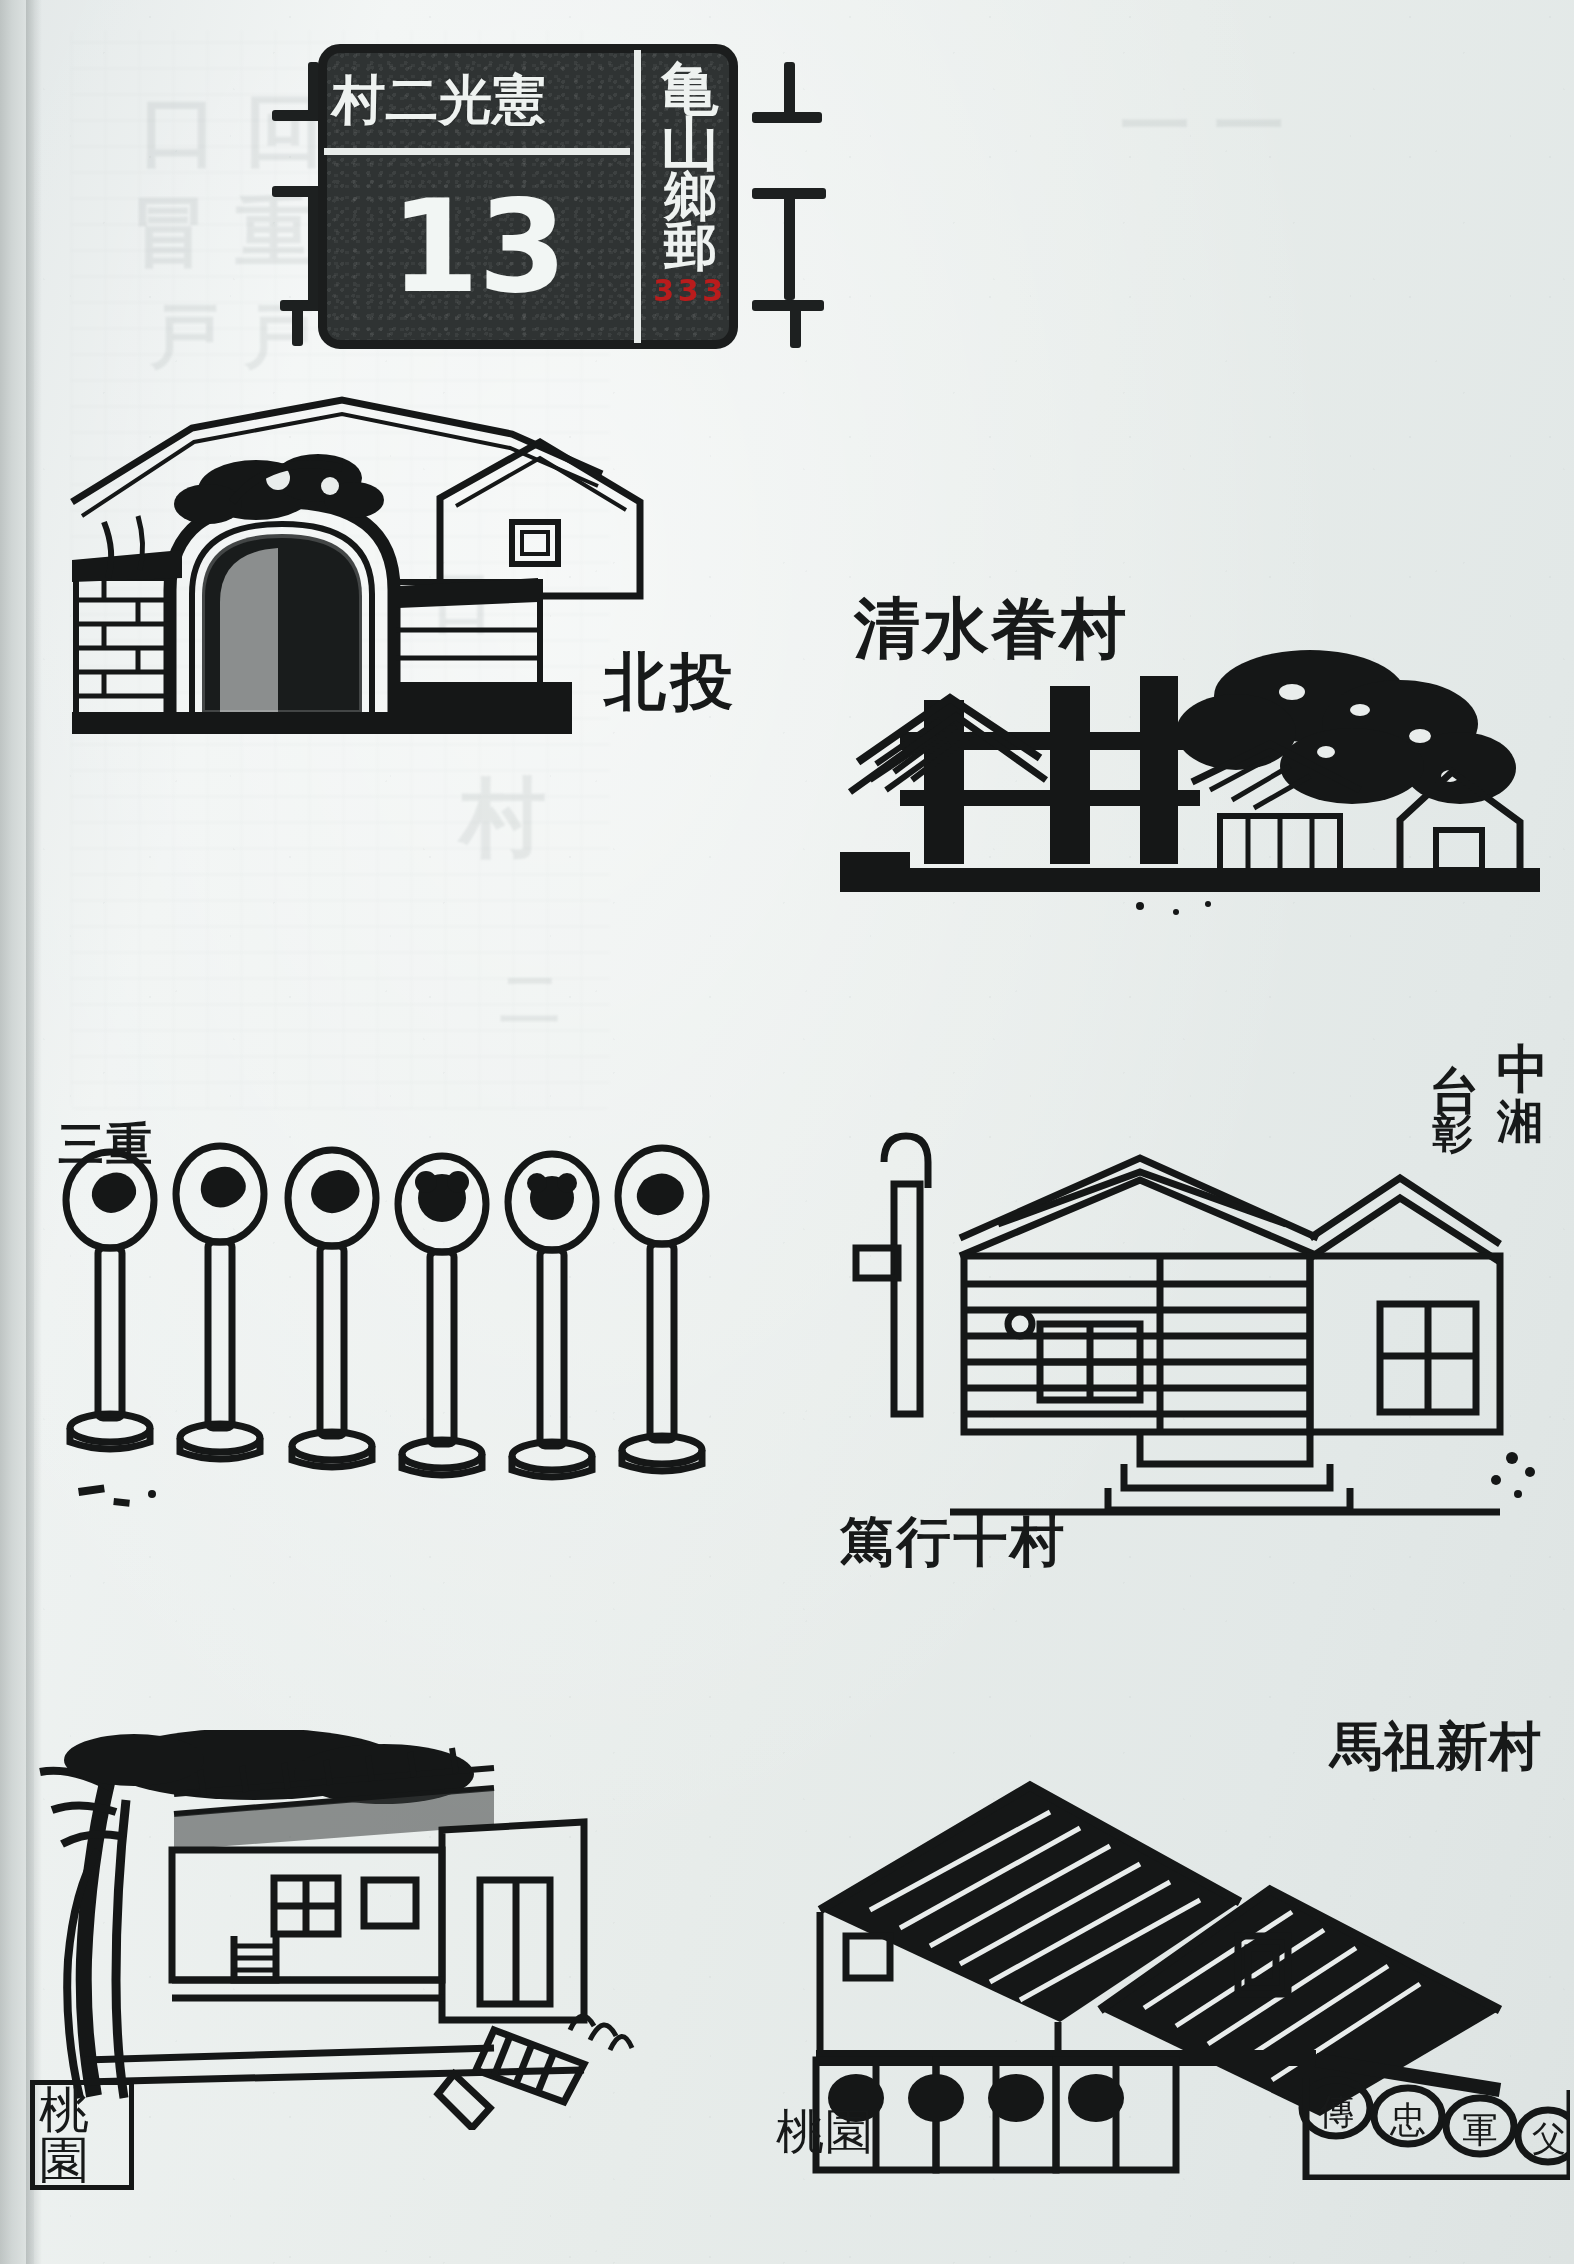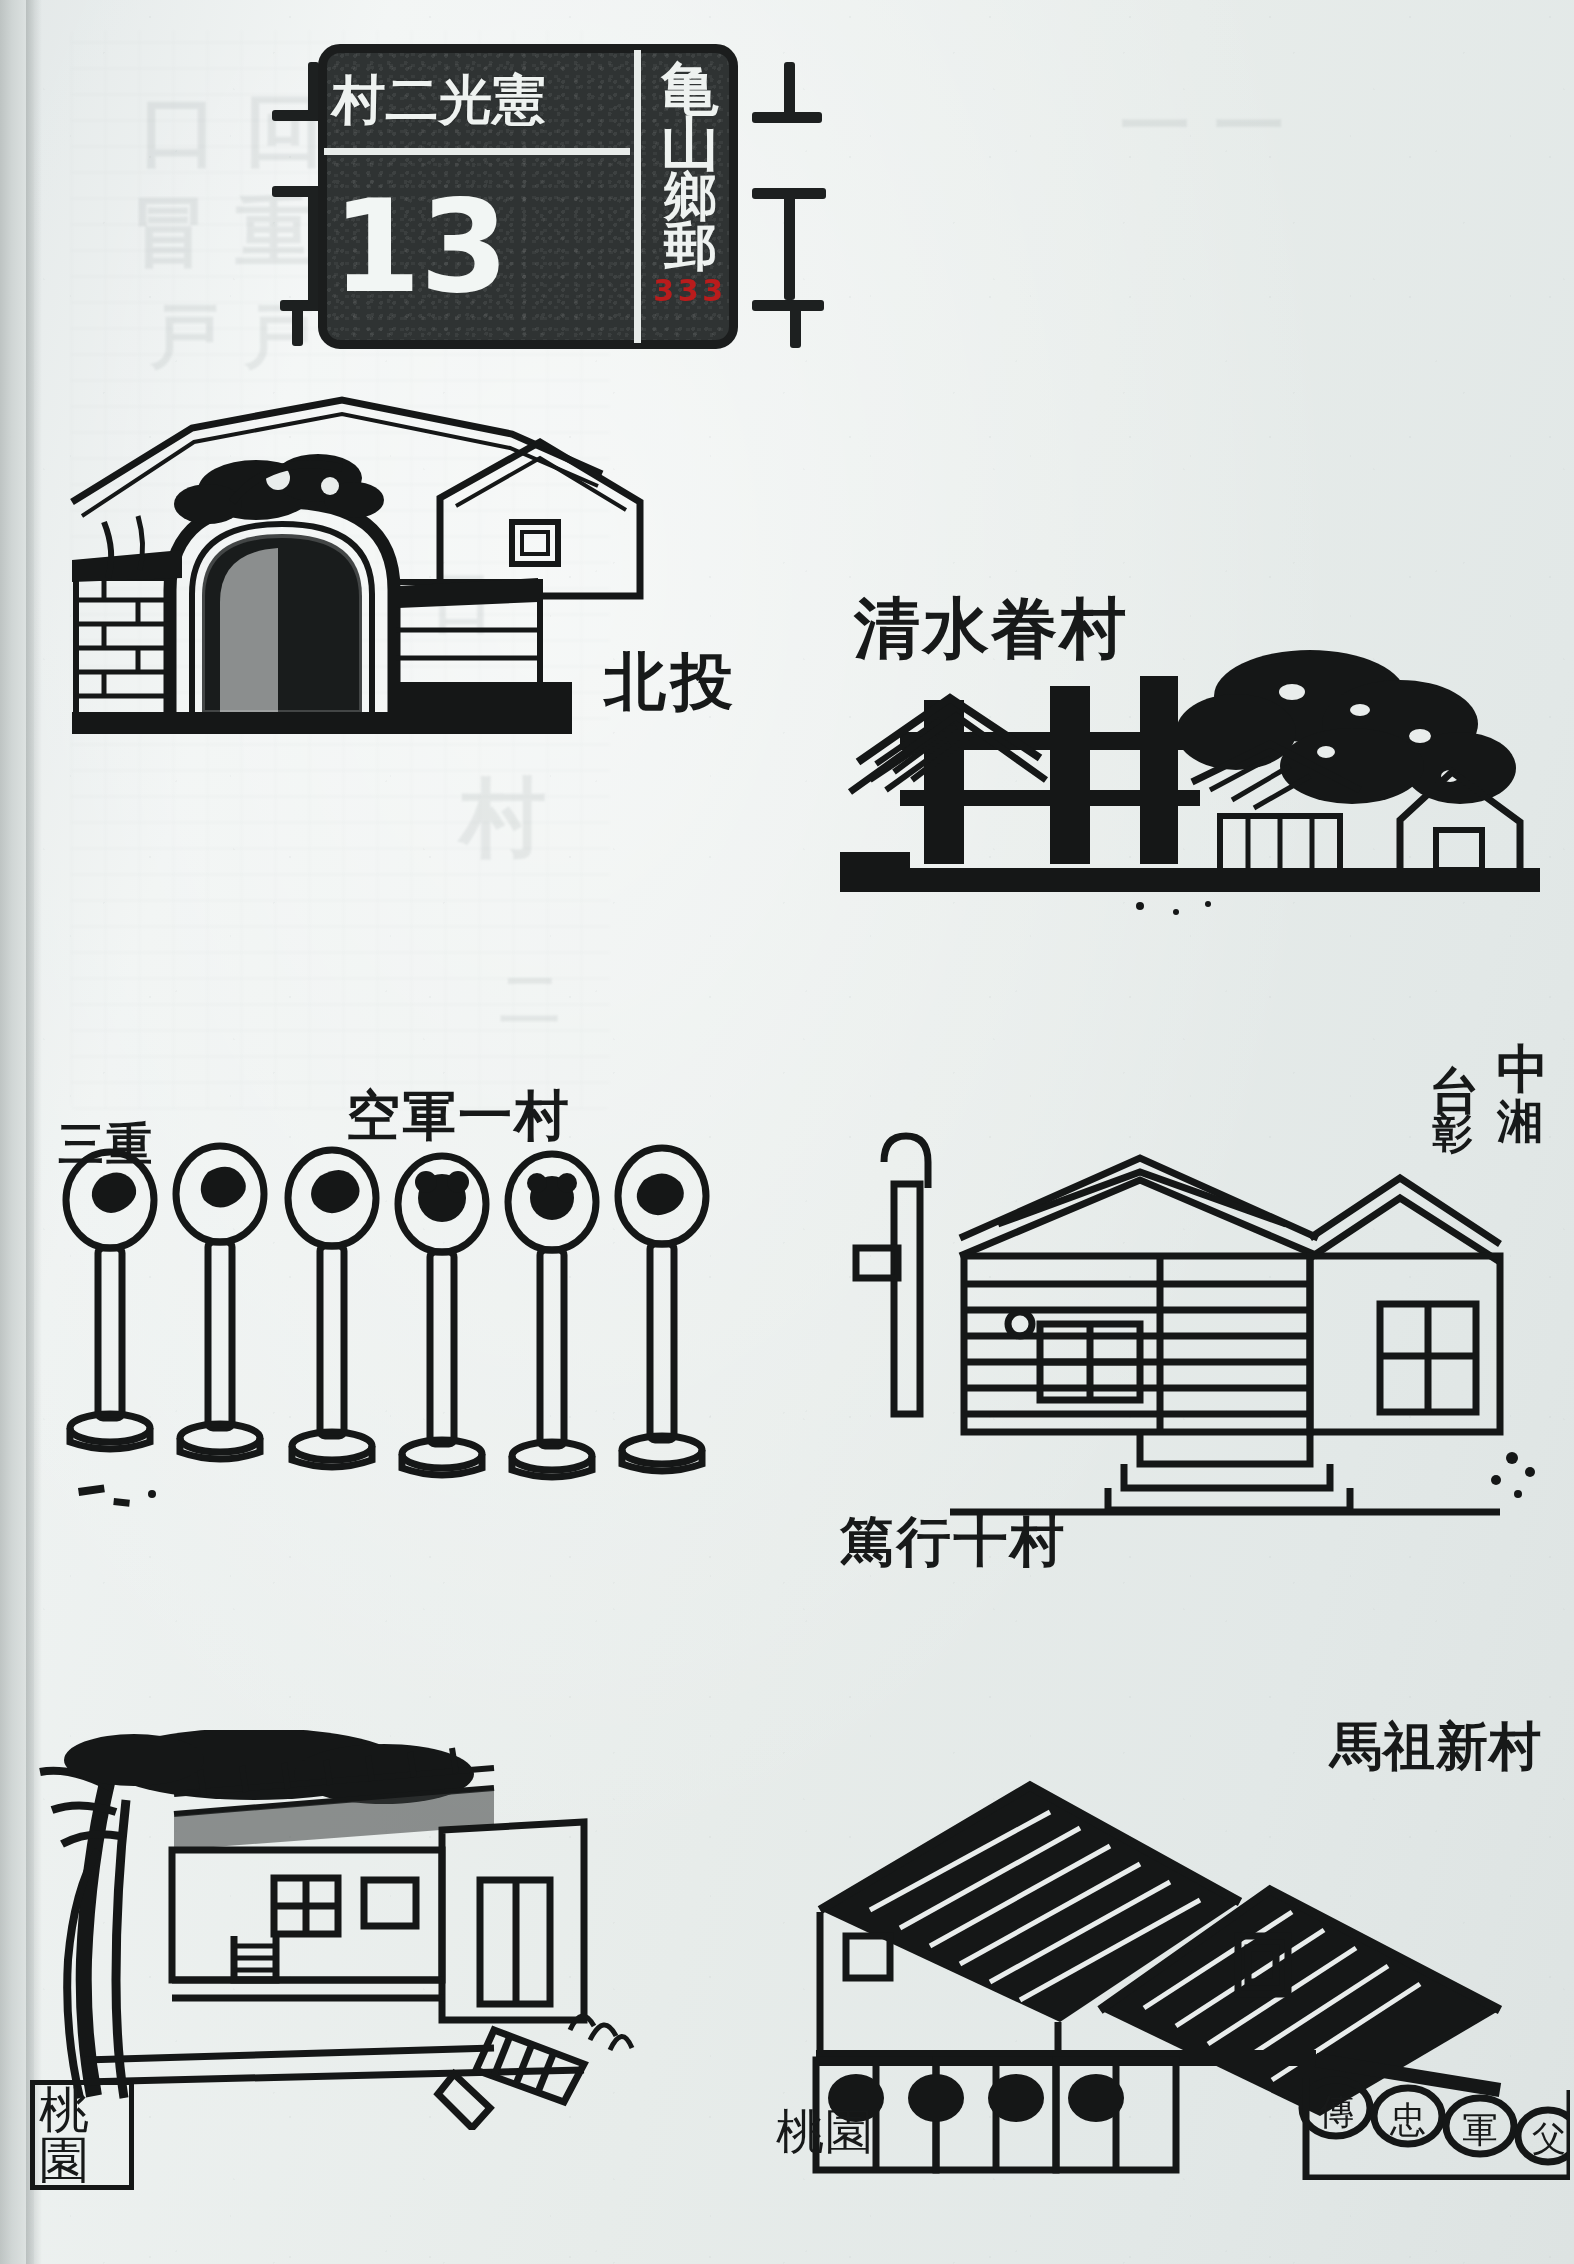--- a/index.html
+++ b/index.html
@@ -46,21 +46,21 @@
         radial-gradient(circle at 62% 58%, rgba(255,255,255,.06) 0 2px, transparent 2px),
         radial-gradient(circle at 81% 14%, rgba(255,255,255,.05) 0 2px, transparent 2px),
         radial-gradient(circle at 38% 77%, rgba(255,255,255,.06) 0 2px, transparent 2px);
       background-size:13px 13px,17px 17px,11px 11px,19px 19px;pointer-events:none;}
   #signSplit{position:absolute;left:316px;top:6px;width:7px;height:293px;background:#e8ecea;}
   #signHRule{position:absolute;left:6px;top:104px;width:306px;height:7px;background:#e8ecea;}
   #signTop{position:absolute;left:14px;top:20px;width:292px;height:74px;display:flex;align-items:center;
       justify-content:flex-start;}
   #signTop span{color:#eef2f0;font-size:53px;font-weight:700;letter-spacing:.01em;
       text-shadow:0 0 2px rgba(0,0,0,.45);transform:skewX(-1deg);}
-  #signNum{position:absolute;left:14px;top:118px;width:292px;height:170px;display:flex;align-items:center;}
+  #signNum{position:absolute;left:14px;top:118px;width:292px;height:170px;display:flex;align-items:center;justify-content:center;}
   #signNum span{color:#f2f6f4;font-size:128px;font-weight:700;line-height:1;letter-spacing:-.01em;}
   #signRight{position:absolute;left:330px;top:10px;width:84px;height:288px;display:flex;flex-direction:column;
       align-items:center;padding-top:8px;}
   #signRight .vch{color:#eef2f0;font-size:58px;font-weight:700;line-height:.95;letter-spacing:0;}
   #signRight .vch.small{font-size:52px;}
   #signZip{color:#b91c1c;font-size:30px;font-weight:700;letter-spacing:.12em;margin-top:2px;}
 
   
   .bracket{position:absolute;background:#1d2020;border-radius:3px;}
 
@@ -254,21 +254,20 @@
       <path d="M96 134 Q104 162 98 188" stroke="#151717" stroke-width="5" fill="none"></path>
 
       <rect x="30" y="330" width="500" height="22" fill="#151717"></rect>
       <rect x="352" y="300" width="178" height="32" fill="#151717"></rect>
     </svg>
     <div class="cap" style="left:562px;top:258px;font-size:62px;letter-spacing:.08em;">北投</div>
   </div>
 
   <div class="lino" style="left:40px;top:1080px;width:740px;height:480px;">
     <div class="cap cjk" style="left:18px;top:6px;font-size:46px;letter-spacing:.05em;margin-top:28px;">三重</div>
-    <div class="cap cjk" style="left:306px;top:0px;font-size:54px;letter-spacing:.04em;">空軍一村</div>
 
     <svg width="740" height="420" viewBox="0 0 740 420" fill="none" xmlns="http://www.w3.org/2000/svg" style="position:absolute;left:0;top:62px;">
       <g stroke="#151717" stroke-width="7" fill="none">
 
         <ellipse cx="70" cy="58" rx="44" ry="48"></ellipse>
         <rect x="58" y="106" width="24" height="170" rx="5"></rect>
         <ellipse cx="70" cy="286" rx="40" ry="14"></ellipse>
         <path d="M30 286 L30 300 Q70 314 110 300 L110 286"></path>
 
         <ellipse cx="180" cy="52" rx="44" ry="48"></ellipse>

